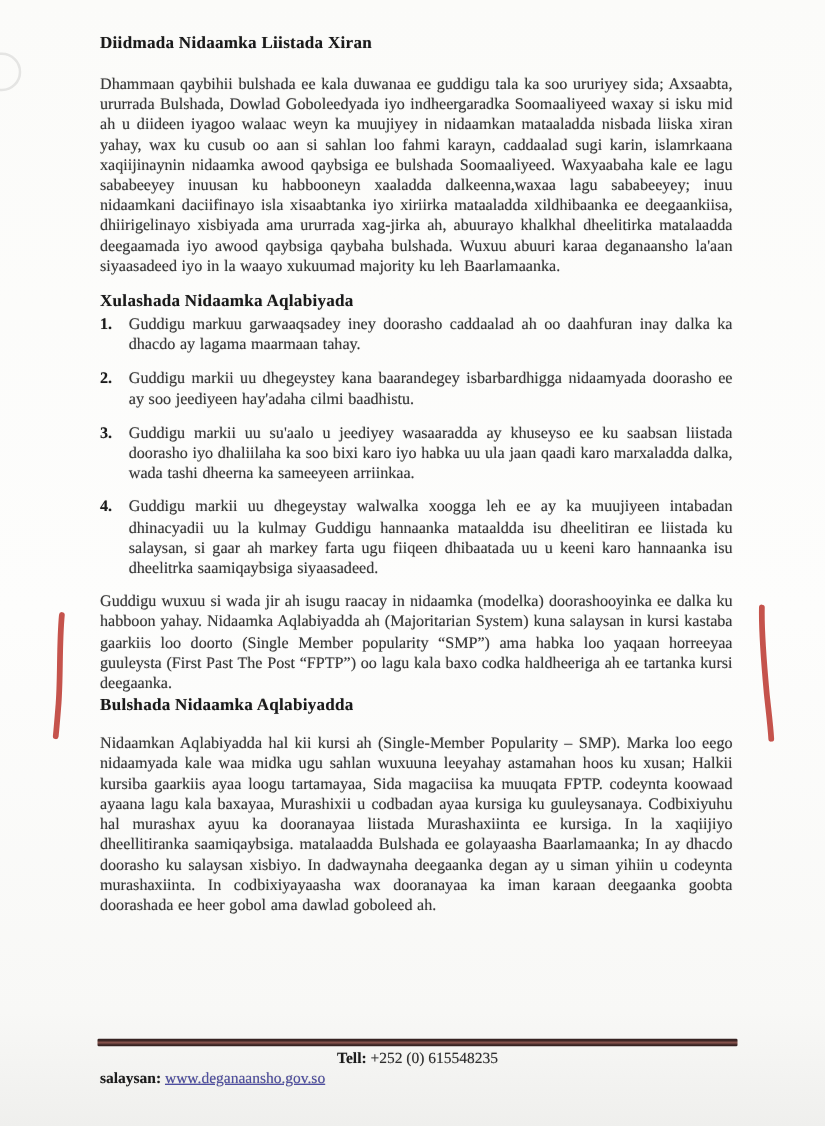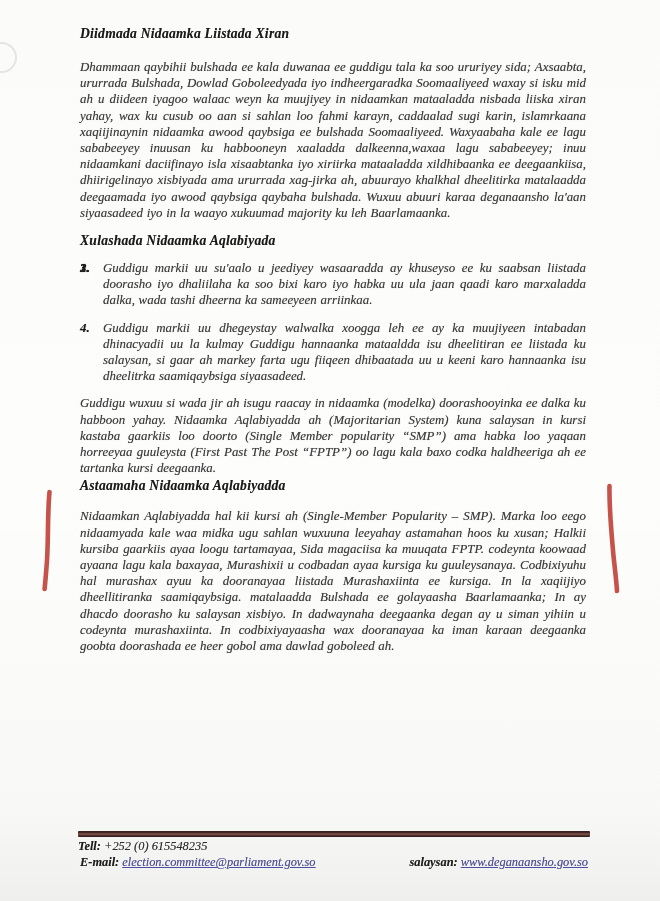--- a/index.html
+++ b/index.html
@@ -4,21 +4,20 @@
 <style>
   html,body{margin:0;padding:0;background:#ffffff;}
   .sheet{
     position:relative;
     width:660px;height:901px;
     margin:0 auto;
     overflow:hidden;
     background:linear-gradient(180deg,#fbfbf9 0%,#fdfdfc 55%,#f8f8f6 90%,#efefed 100%);
     font-family:"Liberation Serif", serif;
     color:#3a3a3a;
-    font-style:italic;
   }
   .content{position:absolute;left:80px;top:26px;width:506px;}
   .heading{
     font-size:13.6px;font-weight:700;color:#1a1a1a;
     letter-spacing:.25px;margin:0;
     text-shadow:0 0 .6px rgba(40,40,40,.5);
   }
   .h-rejection{margin-bottom:17px;}
   .h-selection{margin-bottom:2px;}
   .h-features{margin:2px 0 14px;}
@@ -40,21 +39,21 @@
   .curl{
     position:absolute;left:-14px;top:42px;width:27px;height:27px;border-radius:50%;
     border:2px solid rgba(150,150,150,.22);
   }
   .annotations{position:absolute;left:0;top:0;pointer-events:none;}
   .footer-rule{
     position:absolute;left:78px;top:831px;width:512px;height:6px;border-radius:1px;
     background:linear-gradient(180deg,#33201f 0%,#3a2423 22%,#8a554e 52%,#3a2423 82%,#33201f 100%);
   }
   .tel-line{
-    position:absolute;left:78px;top:839px;width:512px;
+    position:absolute;left:78px;top:839px;width:512px;text-align:center;
     font-size:12.4px;color:#2e2e2e;text-shadow:0 0 .6px rgba(60,60,60,.5);
   }
   .contact-line{
     position:absolute;left:80px;top:855px;width:508px;
     display:flex;justify-content:space-between;align-items:baseline;
     font-size:12.4px;color:#2e2e2e;text-shadow:0 0 .6px rgba(60,60,60,.5);
   }
   .lbl{font-weight:700;color:#1c1c1c;}
   .link{color:#4e4ea3;text-decoration:underline;cursor:pointer;}
 </style>
@@ -69,55 +68,54 @@
 
     <h1 class="heading h-rejection">Diidmada Nidaamka Liistada Xiran</h1>
 
     <p class="para p-rejection">Dhammaan qaybihii bulshada ee kala duwanaa ee guddigu tala ka soo ururiyey sida; Axsaabta, ururrada Bulshada, Dowlad Goboleedyada iyo indheergaradka Soomaaliyeed waxay si isku mid ah u diideen iyagoo walaac weyn ka muujiyey in nidaamkan mataaladda nisbada liiska xiran yahay, wax ku cusub oo aan si sahlan loo fahmi karayn, caddaalad sugi karin, islamrkaana xaqiijinaynin nidaamka awood qaybsiga ee bulshada Soomaaliyeed. Waxyaabaha kale ee lagu sababeeyey inuusan ku habbooneyn xaaladda dalkeenna,waxaa lagu sababeeyey; inuu nidaamkani daciifinayo isla xisaabtanka iyo xiriirka mataaladda xildhibaanka ee deegaankiisa, dhiirigelinayo xisbiyada ama ururrada xag-jirka ah, abuurayo khalkhal dheelitirka matalaadda deegaamada iyo awood qaybsiga qaybaha bulshada. Wuxuu abuuri karaa deganaansho la'aan siyaasadeed iyo in la waayo xukuumad majority ku leh Baarlamaanka.</p>
 
     <h2 class="heading h-selection">Xulashada Nidaamka Aqlabiyada</h2>
 
     <ol class="num-list">
       <li>
         <span class="li-num">1.</span>
+        <span>Guddigu markuu garwaaqsadey iney doorasho caddaalad ah oo daahfuran inay dalka ka dhacdo ay lagama maarmaan tahay.</span>
       </li>
       <li>
         <span class="li-num">2.</span>
+        <span>Guddigu markii uu dhegeystey kana baarandegey isbarbardhigga nidaamyada doorasho ee ay soo jeediyeen hay'adaha cilmi baadhistu.</span>
       </li>
       <li>
         <span class="li-num">3.</span>
         <span>Guddigu markii uu su'aalo u jeediyey wasaaradda ay khuseyso ee ku saabsan liistada doorasho iyo dhaliilaha ka soo bixi karo iyo habka uu ula jaan qaadi karo marxaladda dalka, wada tashi dheerna ka sameeyeen arriinkaa.</span>
       </li>
       <li>
         <span class="li-num">4.</span>
         <span>Guddigu markii uu dhegeystay walwalka xoogga leh ee ay ka muujiyeen intabadan dhinacyadii uu la kulmay Guddigu hannaanka mataaldda isu dheelitiran ee liistada ku salaysan, si gaar ah markey farta ugu fiiqeen dhibaatada uu u keeni karo hannaanka isu dheelitrka saamiqaybsiga siyaasadeed.</span>
       </li>
     </ol>
 
     <p class="para p-agreement">Guddigu wuxuu si wada jir ah isugu raacay in nidaamka (modelka) doorashooyinka ee dalka ku habboon yahay. Nidaamka Aqlabiyadda ah (Majoritarian System) kuna salaysan in kursi kastaba gaarkiis loo doorto (Single Member popularity “SMP”) ama habka loo yaqaan horreeyaa guuleysta (First Past The Post “FPTP”) oo lagu kala baxo codka haldheeriga ah ee tartanka kursi deegaanka.</p>
 
-    <h2 class="heading h-features">Astaamaha Nidaamka Aqlabiyadda</h2>
+    <h2 class="heading h-features">Bulshada Nidaamka Aqlabiyadda</h2>
 
     <p class="para">Nidaamkan Aqlabiyadda hal kii kursi ah (Single-Member Popularity – SMP). Marka loo eego nidaamyada kale waa midka ugu sahlan wuxuuna leeyahay astamahan hoos ku xusan; Halkii kursiba gaarkiis ayaa loogu tartamayaa, Sida magaciisa ka muuqata FPTP. codeynta koowaad ayaana lagu kala baxayaa, Murashixii u codbadan ayaa kursiga ku guuleysanaya. Codbixiyuhu hal murashax ayuu ka dooranayaa liistada Murashaxiinta ee kursiga. In la xaqiijiyo dheellitiranka saamiqaybsiga. matalaadda Bulshada ee golayaasha Baarlamaanka; In ay dhacdo doorasho ku salaysan xisbiyo. In dadwaynaha deegaanka degan ay u siman yihiin u codeynta murashaxiinta. In codbixiyayaasha wax dooranayaa ka iman karaan deegaanka goobta doorashada ee heer gobol ama dawlad goboleed ah.</p>
 
   </div>
 
   <svg class="annotations" width="660" height="901" viewBox="0 0 660 901">
     <path d="M49.5,492 C 47.2,516 48.6,544 46.6,566 C 45.8,576 45.2,583 44.6,589" fill="none" stroke="#bf4038" stroke-width="4.6" stroke-linecap="round" opacity="0.9"></path>
     <path d="M609.5,486 C 609,508 611.5,534 613.5,556 C 615,570 616.5,582 617,591" fill="none" stroke="#bf4038" stroke-width="4.6" stroke-linecap="round" opacity="0.9"></path>
   </svg>
 
   <div class="footer-rule"></div>
 
   <div class="tel-line">
     <span class="lbl">Tell:</span><span> +252 (0) 615548235</span>
   </div>
 
   <div class="contact-line">
     <span>
-      <span class="lbl">E-mail: </span><a class="link">election.committee@parliament.gov.so</a>
-    </span>
-    <span>
       <span class="lbl">salaysan: </span><a class="link">www.deganaansho.gov.so</a>
     </span>
   </div>
 
 </div>
 
 </body></html>

